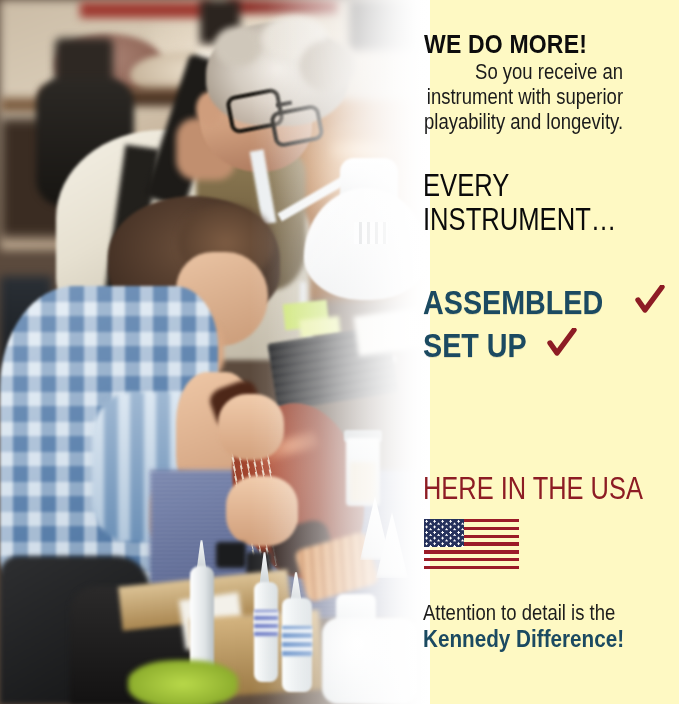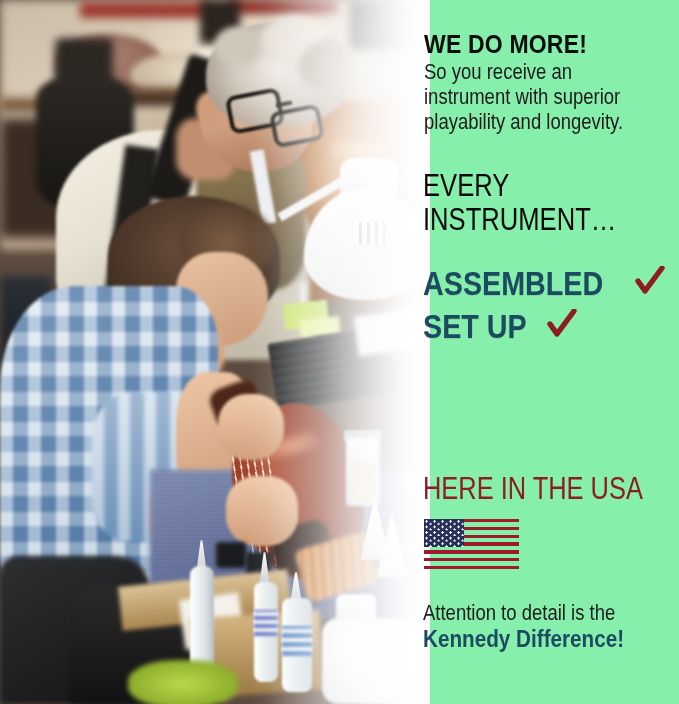--- a/index.html
+++ b/index.html
@@ -2,21 +2,21 @@
 <html><head>
 <meta charset="utf-8">
 <style>
   * { margin:0; padding:0; box-sizing:border-box; }
   html, body {
     width:679px; height:704px;
     background:#ffffff;
     font-family:"Liberation Sans", sans-serif;
     overflow:hidden;
   }
-  #ad { position:relative; width:679px; height:704px; background:#86efac; overflow:hidden; }
+  #ad { position:relative; width:679px; height:704px; background:#fef9c3; overflow:hidden; }
 
   
   #photo {
     position:absolute; left:0; top:0; width:430px; height:704px;
     overflow:hidden; background:#5b4a3d;
   }
   .ph { position:absolute; }
 
   
   .wall       { left:0; top:0; width:430px; height:250px;
@@ -403,32 +403,32 @@
     <div id="fade-soft"></div>
     <div id="fade"></div>
   </div>
 
   <div id="panel">
 
     <div style="position:absolute;left:6px;top:30px;">
       <div class="hdr-bold">WE DO MORE!</div>
     </div>
 
-    <div style="position:absolute;left:6px;top:60px;">
+    <div style="position:absolute;left:6px;top:60px;text-align:right;">
       <div class="lead">So you receive an</div>
       <div class="lead">instrument with superior</div>
       <div class="lead">playability and longevity.</div>
     </div>
 
     <div style="position:absolute;left:5px;top:168px;">
       <div class="every">EVERY</div>
       <div class="every">INSTRUMENT…</div>
     </div>
 
-    <div style="position:absolute;left:5px;top:262px;width:256px;">
+    <div style="position:absolute;left:5px;top:281px;width:256px;">
 
       <div class="chk-row">
         <span class="chk-word">ASSEMBLED</span>
         <span class="tick">
           <svg width="30" height="31" viewBox="0 0 30 31" aria-hidden="true">
             <path d="M3 15 L10 25 L27 2" fill="none" stroke="#8d1c24" stroke-width="5.4" stroke-linecap="round" stroke-linejoin="round"></path>
           </svg>
         </span>
       </div>
 

